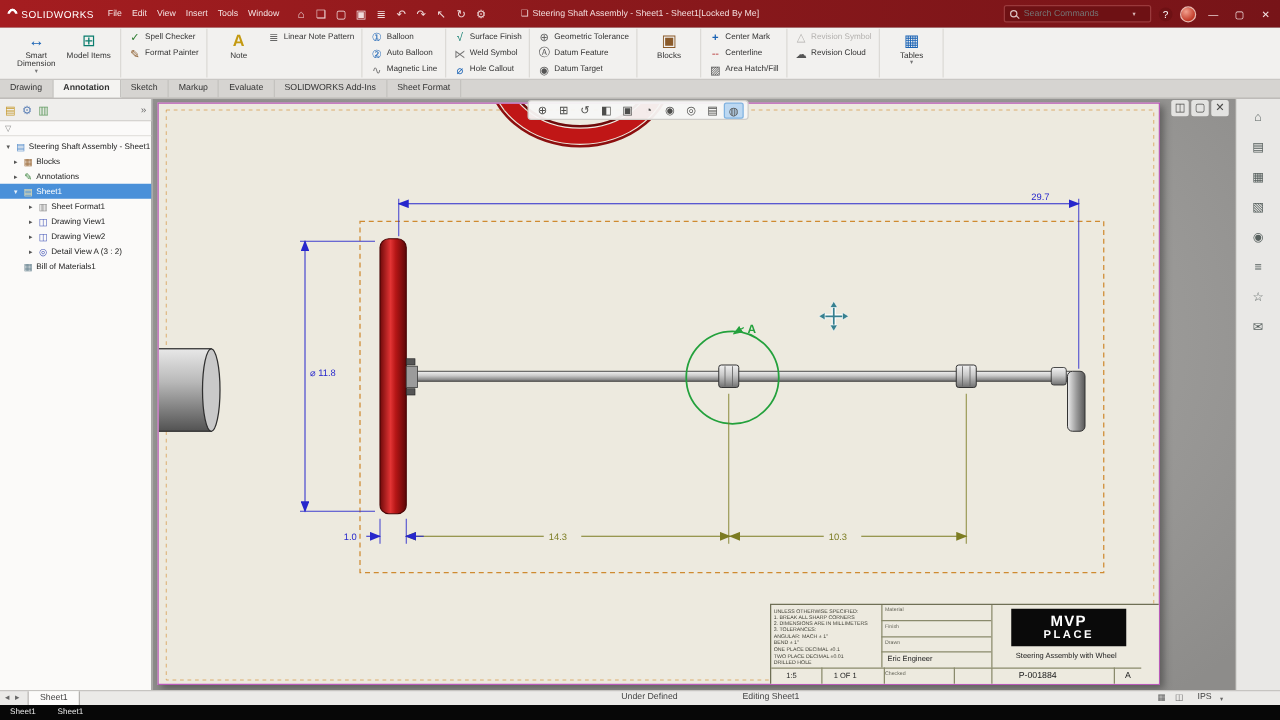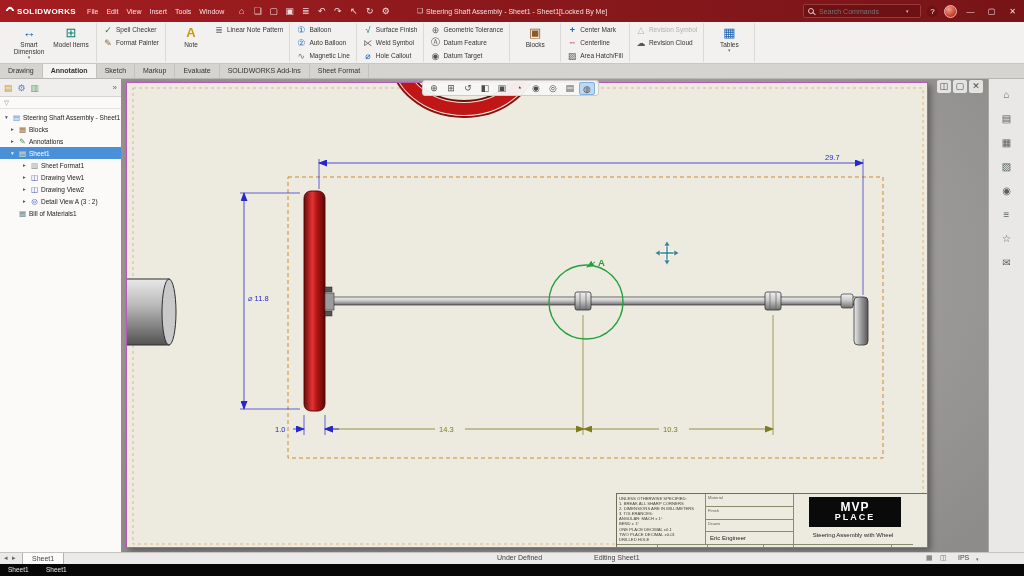--- a/index.html
+++ b/index.html
@@ -8,21 +8,21 @@
     font-family:"Liberation Sans",sans-serif;background:#9b9a98;}
   .abs{position:absolute;}
 
   
   .titlebar{left:0;top:0;width:1024px;height:22px;
     background:linear-gradient(90deg,#a51d20,#8c191c 45%,#771418);
     display:flex;align-items:center;color:#fff;font-size:7px;z-index:50;}
   .logo{display:flex;align-items:center;gap:3px;padding:0 7px 0 6px;}
   .logo-arc{width:8px;height:8px;border:2px solid #fff;border-radius:50%;
     border-left-color:transparent;border-bottom-color:transparent;transform:rotate(-45deg);}
-  .brand{font-weight:bold;font-size:8px;letter-spacing:.4px;}
+  .brand{font-weight:normal;font-size:8px;letter-spacing:.4px;}
   .menu{margin:0 4px;color:#f3e2e2;cursor:default;}
   .qat{display:flex;align-items:center;gap:5px;margin-left:8px;color:#f0dcdc;font-size:9px;}
   .qat span{width:11px;text-align:center;}
   .doc-title{position:absolute;left:372px;top:0;width:280px;height:22px;display:flex;
     align-items:center;justify-content:center;gap:3px;color:#f2dcdc;font-size:7px;white-space:nowrap;}
   .tb-right{margin-left:auto;display:flex;align-items:center;gap:6px;padding-right:4px;}
   .searchbox{display:flex;align-items:center;gap:3px;width:118px;height:14px;
     background:#6e1114;border:1px solid #9a3a3c;border-radius:2px;padding:0 4px;}
   .searchbox input{background:transparent;border:none;outline:none;color:#e8c6c6;
     font-size:7px;width:86px;font-family:"Liberation Sans",sans-serif;}
@@ -84,21 +84,21 @@
   .sheet{position:absolute;left:4px;top:3px;width:802px;height:466px;background:#edeadf;
     border:1px solid #b85ab8;box-shadow:3px 3px 6px rgba(0,0,0,.35);overflow:hidden;}
   svg text{font-family:"Liberation Sans",sans-serif;}
 
   
   .taskpane{left:988px;top:79px;width:36px;height:473px;background:#e9e8e6;
     border-left:1px solid #a9a7a4;z-index:30;display:flex;flex-direction:column;align-items:center;padding-top:7px;gap:6px;}
   .taskpane span{width:20px;height:18px;line-height:18px;text-align:center;font-size:10px;color:#57605e;}
 
   
-  .tblock{position:absolute;left:489px;top:410px;width:356px;height:66px;
+  .tblock{position:absolute;left:489px;top:400px;width:356px;height:66px;
     border:1px solid #6f6f55;font-size:6px;color:#333;background:#edeadf;}
   .tb-line{position:absolute;background:#8a8a6c;}
   .tb-notes{position:absolute;left:2px;top:2px;width:86px;font-size:4.2px;line-height:5.1px;color:#44443a;}
   .tb-lab{position:absolute;font-size:4.2px;color:#66665a;}
   .tb-val{position:absolute;font-size:6px;color:#222;}
   .tb-logo{position:absolute;left:192px;top:3px;width:92px;height:30px;background:#0a0a0a;color:#fff;
     display:flex;flex-direction:column;align-items:center;justify-content:center;line-height:10px;}
   .tb-logo .l1{font-size:12px;font-weight:bold;letter-spacing:1px;}
   .tb-logo .l2{font-size:9px;font-weight:bold;letter-spacing:2px;}
   .tb-title{position:absolute;left:178px;top:38px;width:116px;text-align:center;font-size:6px;color:#222;}

